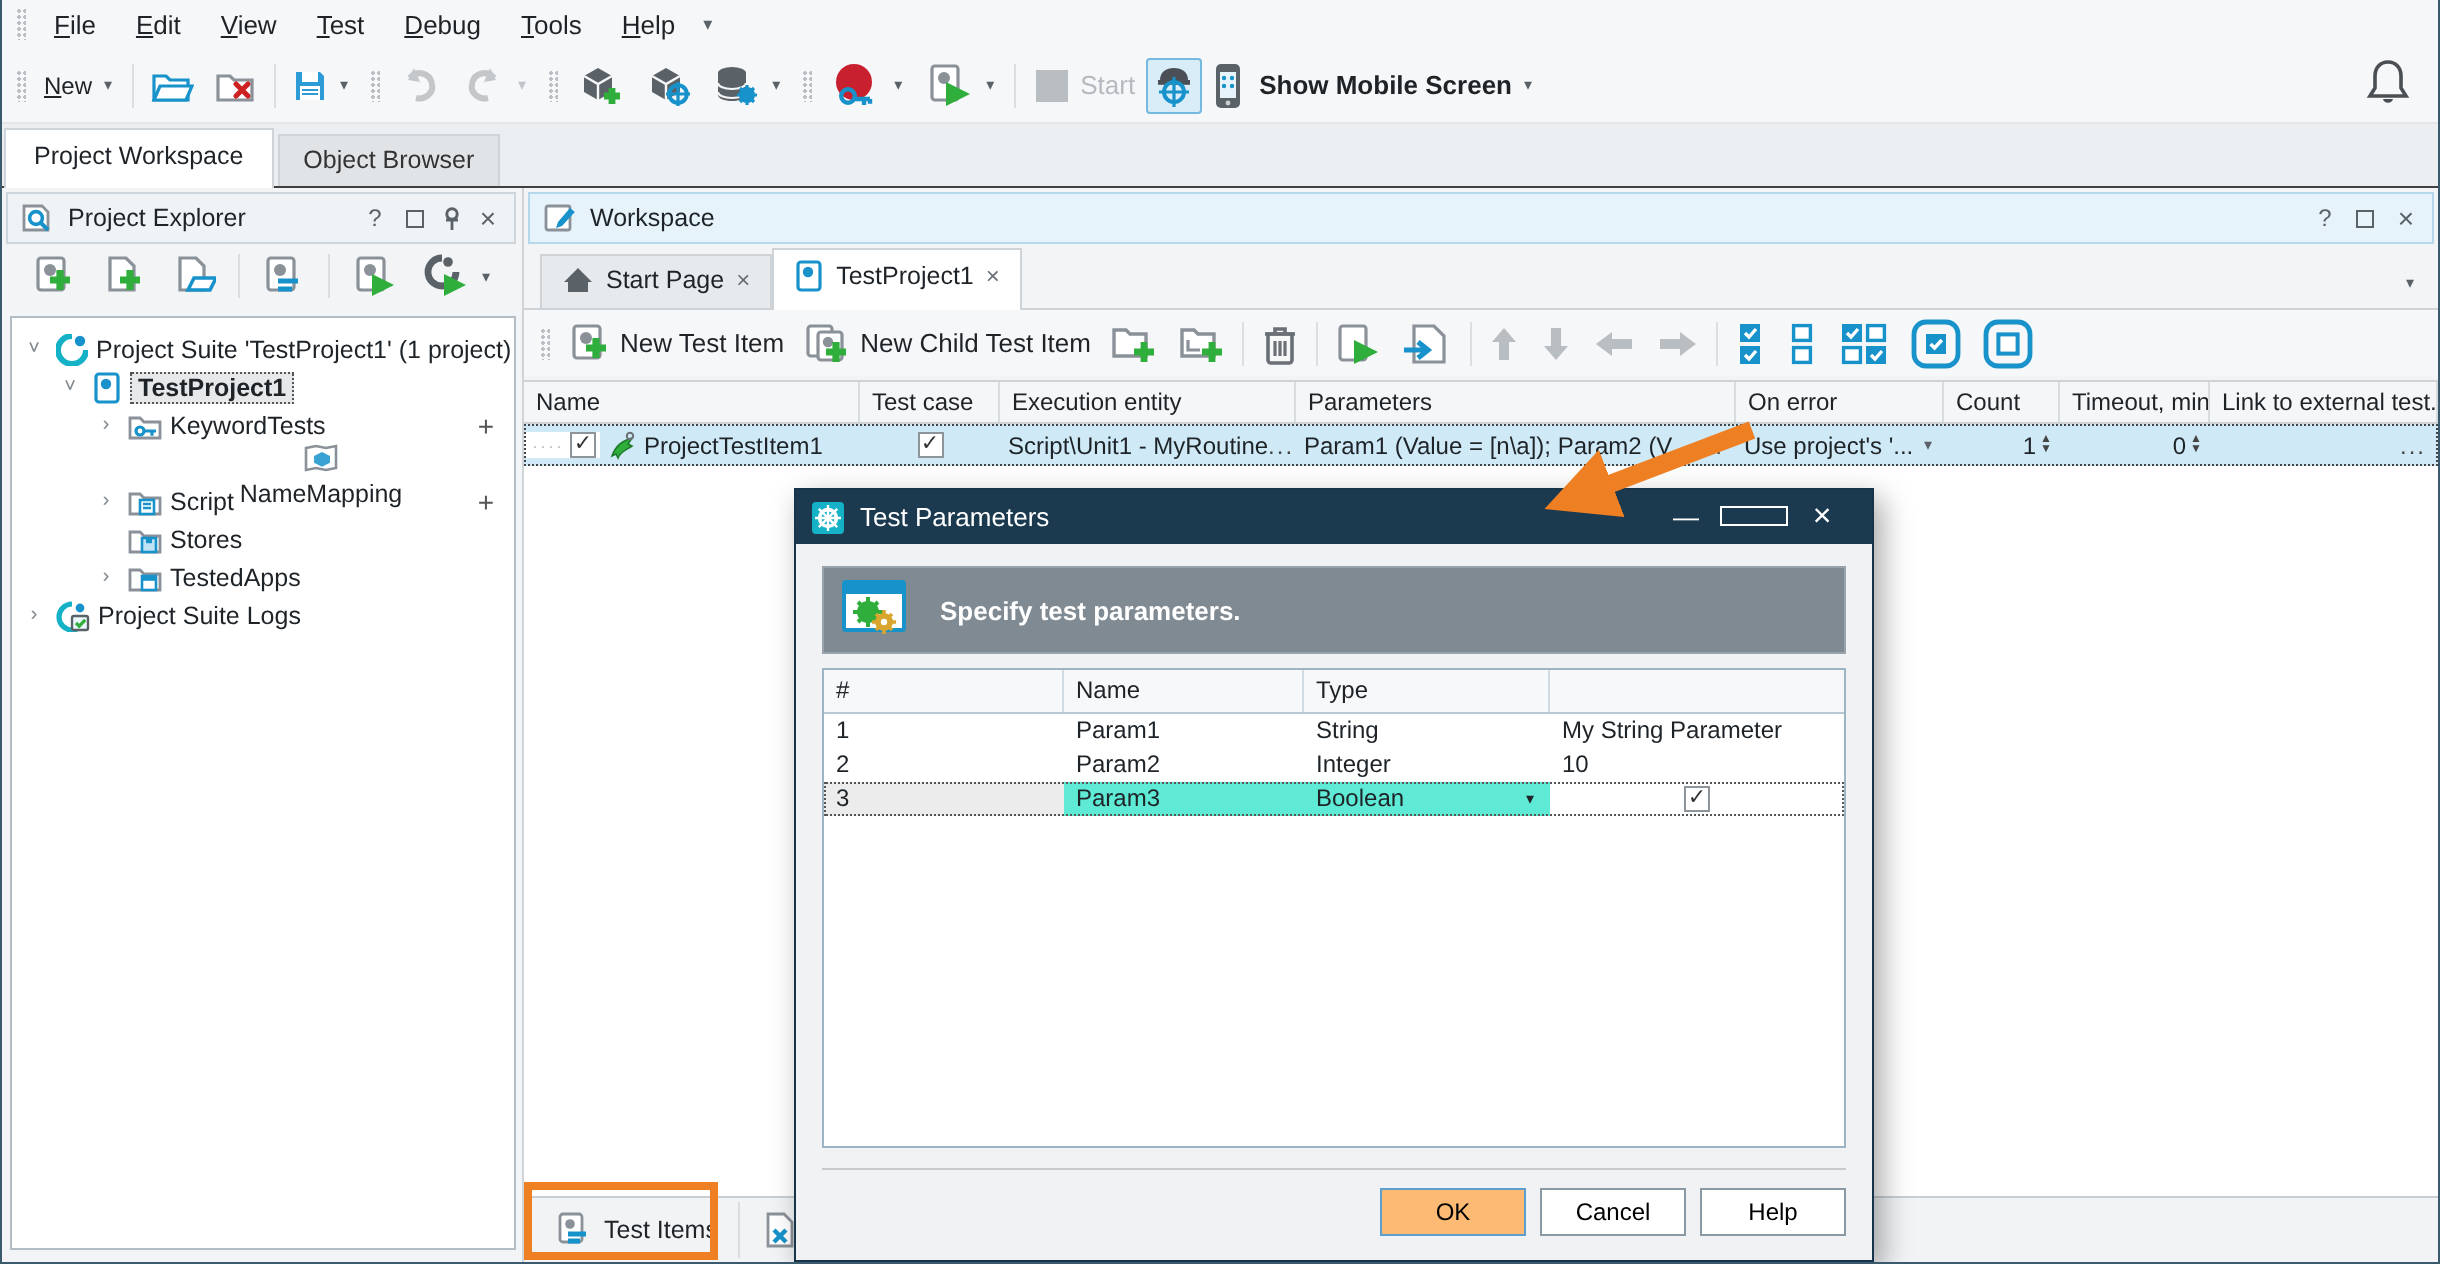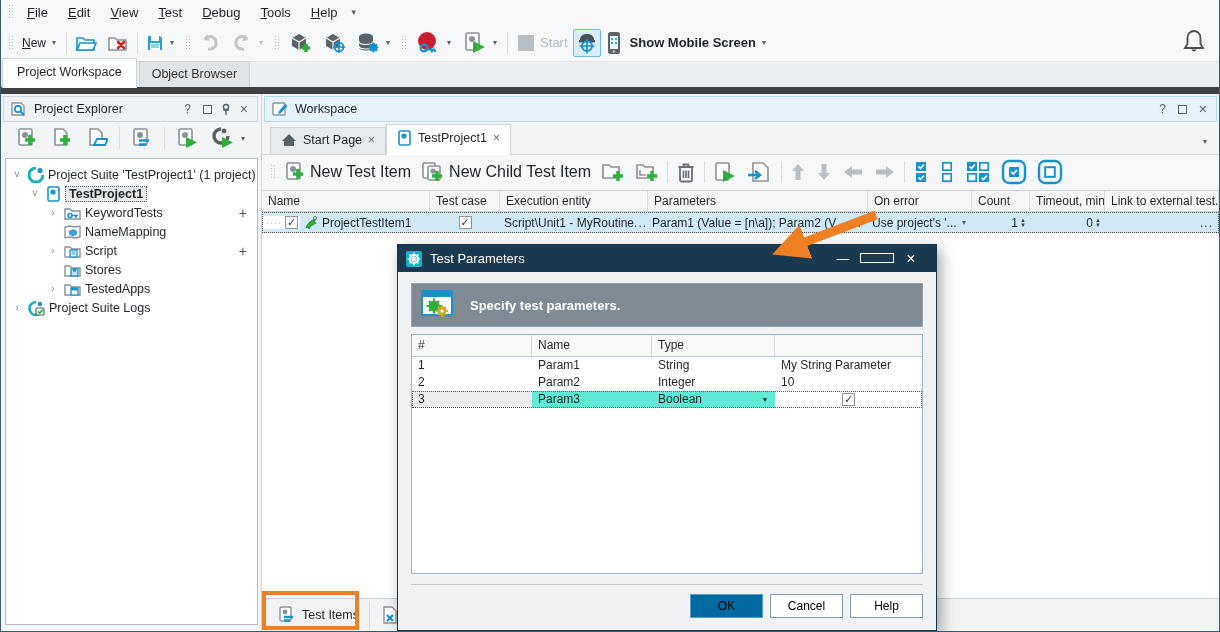--- a/index.html
+++ b/index.html
@@ -26,21 +26,21 @@
   .tbtn .lbl::first-letter { text-decoration:underline; }
   .dd { font-size:8px; color:#5a6268; padding:0 2px; }
   .dd.dis { color:#c0c5c9; }
   .sep { width:1px; height:22px; background:#dcdfe2; margin:0 3px; }
   .dis-txt { color:#b4babf; font-size:13px; }
   .spy-box { background:#d8edf8; border:1px solid #74b9e0; border-radius:2px; padding:2px; }
   .mob-label { font-size:13px; margin-left:4px;font-weight:bold; }
   .bell { position:absolute; right:14px; top:28px; }
 
   
-  .tabstrip { height:32px; background:#eceff1; display:flex; align-items:flex-end; padding-left:2px; border-bottom:7px solid #404040; }
+  .tabstrip { height:32px; background:#eceff1; display:flex; align-items:flex-end; padding-left:2px; border-bottom:1px solid #404040; }
   .ws-tab { padding:6px 14px 7px; font-size:12.5px; border:1px solid #cfd4d8; border-bottom:none; }
   .ws-tab.active { background:#fff; position:relative; top:1px; padding-bottom:9px; }
   .ws-tab.inactive { background:#e0e4e7; margin-left:2px; padding:5px 12px 6px; color:#333; }
 
   
   .left-panel { position:absolute; left:1px; top:94px; width:259px; bottom:1px; }
   .right-panel { position:absolute; left:261px; top:94px; right:1px; bottom:1px; border-left:1px solid #cfd4d8; }
 
   .panel-hdr { height:26px; display:flex; align-items:center; gap:6px; padding:0 6px; font-size:12.5px; }
   .pe-hdr { margin:2px 2px 0 2px; background:#f0f3f5; border:1px solid #ccd6dc; }
@@ -60,21 +60,21 @@
 
   
   .doc-tabs { position:absolute; top:31px; left:0; right:0; height:30px; background:#f2f4f5; border-bottom:1px solid #cdd3d7; display:flex; align-items:flex-end; padding-left:8px; }
   .dtab { display:flex; align-items:center; gap:6px; padding:5px 10px 7px; font-size:12.5px; border:1px solid #cdd3d7; border-bottom:none; background:#e6eaec; }
   .dtab.active { background:#fff; position:relative; top:1px; padding-bottom:9px; }
   .dtab .x { color:#6a7076; font-size:12px; }
   .doc-dd { position:absolute; right:10px; bottom:8px; }
 
   
   .wstb { position:absolute; top:61px; left:0; right:0; height:33px; background:#f6f7f8; display:flex; align-items:center; padding-left:4px; }
-  .wstb .tbtn { font-size:16px; }
+  .wstb .tbtn { font-size:13px; }
 
   
   .tihead { position:absolute; top:96px; left:0; right:0; height:22px; background:#f4f6f7; border-top:1px solid #cdd3d7; border-bottom:1px solid #cdd3d7; display:flex; font-size:12px; color:#1e2328; }
   .tihead .hc { border-right:1px solid #d7dcdf; padding:3px 4px 0 6px; white-space:nowrap; overflow:hidden; }
   .tirow { position:absolute; top:118px; left:0; right:0; height:21px; background:#cfeaf6; outline:1px dotted #444; outline-offset:-1px; display:flex; align-items:stretch; font-size:12px; }
   .tirow .c { display:flex; align-items:center; padding:0 4px; overflow:hidden; white-space:nowrap; }
   .lead-white { background:#fff; display:flex; align-items:center; gap:3px; padding:0 2px 0 4px; }
   .gripdots { color:#b9bfc4; font-size:9px; letter-spacing:1px; }
   .cb { width:13px; height:13px; background:#fff; border:1px solid #8d949a; font-size:11px; line-height:11px; text-align:center; color:#333; flex:none; }
   .ell { color:#444; letter-spacing:1px; margin-left:auto; padding-right:2px; }
@@ -100,21 +100,21 @@
   .dth .hc { padding:3px 6px 0; border-right:1px solid #d2dbe1; }
   .dtr { height:17px; display:flex; align-items:center; }
   .dtr .dc { padding:0 6px; height:17px; line-height:17px; white-space:nowrap; overflow:hidden; }
   .dtr.focus { outline:1px dotted #555; outline-offset:-1px; }
   .teal { background:#5eead4; }
   .gray { background:#ececec; }
   .dc-type-dd { display:flex; justify-content:space-between; align-items:center; }
   .dlg-sep { position:absolute; left:13px; right:13px; top:339px; border-top:1px solid #c4cacd; }
   .dlg-btns { position:absolute; right:13px; top:349px; display:flex; gap:7px; }
   .dbtn { width:73px; height:24px; background:#fff; border:1px solid #8a9aa5; font-size:12px; display:flex; align-items:center; justify-content:center; font-family:"Liberation Sans",sans-serif; }
-  .dbtn.primary { background:#0369a1; border-color:#5a9fce; }
+  .dbtn.primary { background:#fdba74; border-color:#5a9fce; }
   .dbtn.help::first-letter { text-decoration:underline; }
 
   .arrow-svg { position:absolute; left:0; top:0; z-index:50; pointer-events:none; }
   svg.ic { flex:none; display:block; }
 </style>
 </head>
 <body>
 
 <div class="menubar">
   <div class="grip"></div>
@@ -338,21 +338,21 @@
     <div class="trow" style="padding-left:40px;">
       <span class="chev">›</span>
       <svg class="ic" width="17" height="14" viewBox="0 0 17 14">
           <path d="M1 3h5l2 2h8v8H1z" fill="#fff" stroke="#8a9199" stroke-width="1.4"></path>
           <circle cx="6" cy="9.5" r="2" fill="none" stroke="#1792ca" stroke-width="1.6"></circle>
           <path d="M8 9.5h6M12 9.5v2.4" stroke="#1792ca" stroke-width="1.6"></path>
         </svg>
       <span class="tlabel">KeywordTests</span>
       <span class="tplus">+</span>
     </div>
-    <div class="trow" style="padding-left:58px;">
+    <div class="trow" style="padding-left:58px;flex-direction:column;">
       <svg class="ic" width="17" height="14" viewBox="0 0 17 14">
           <path d="M1 2l5-1 5 1 5-1v11l-5 1-5-1-5 1z" fill="#fff" stroke="#8a9199" stroke-width="1.3"></path>
           <path d="M9 4l4 2v3.4l-4 2-4-2V6z" fill="#1792ca" opacity=".85"></path>
         </svg>
       <span class="tlabel">NameMapping</span>
     </div>
     <div class="trow" style="padding-left:40px;">
       <span class="chev">›</span>
       <svg class="ic" width="17" height="14" viewBox="0 0 17 14">
           <path d="M1 3h5l2 2h8v8H1z" fill="#fff" stroke="#8a9199" stroke-width="1.4"></path>

